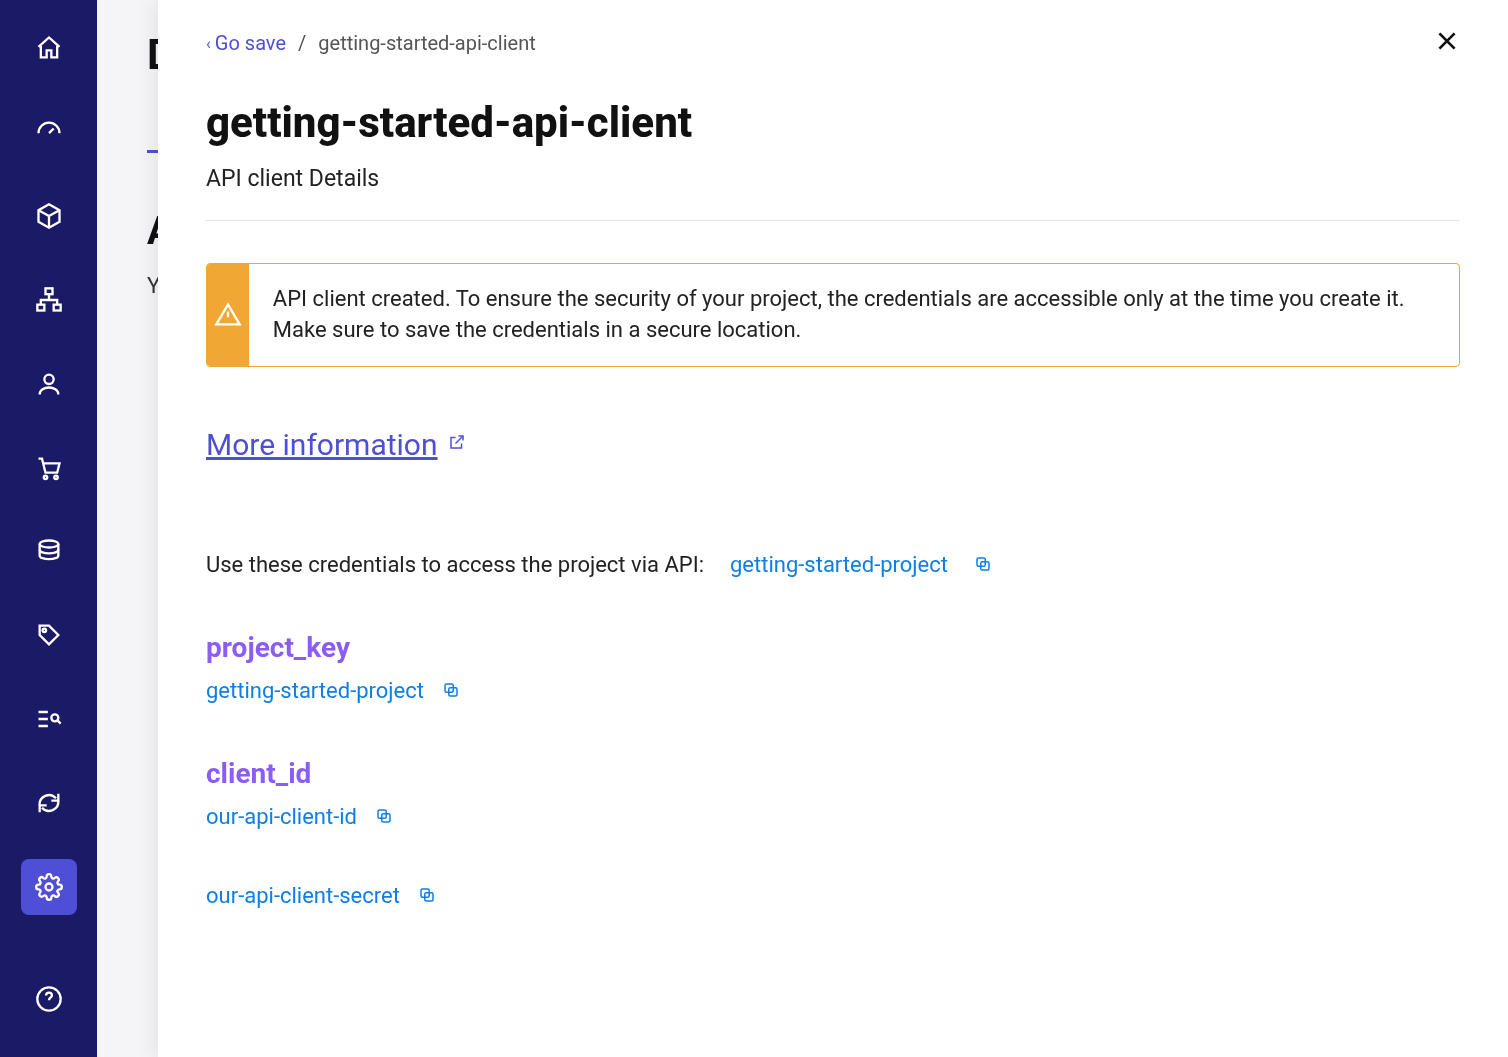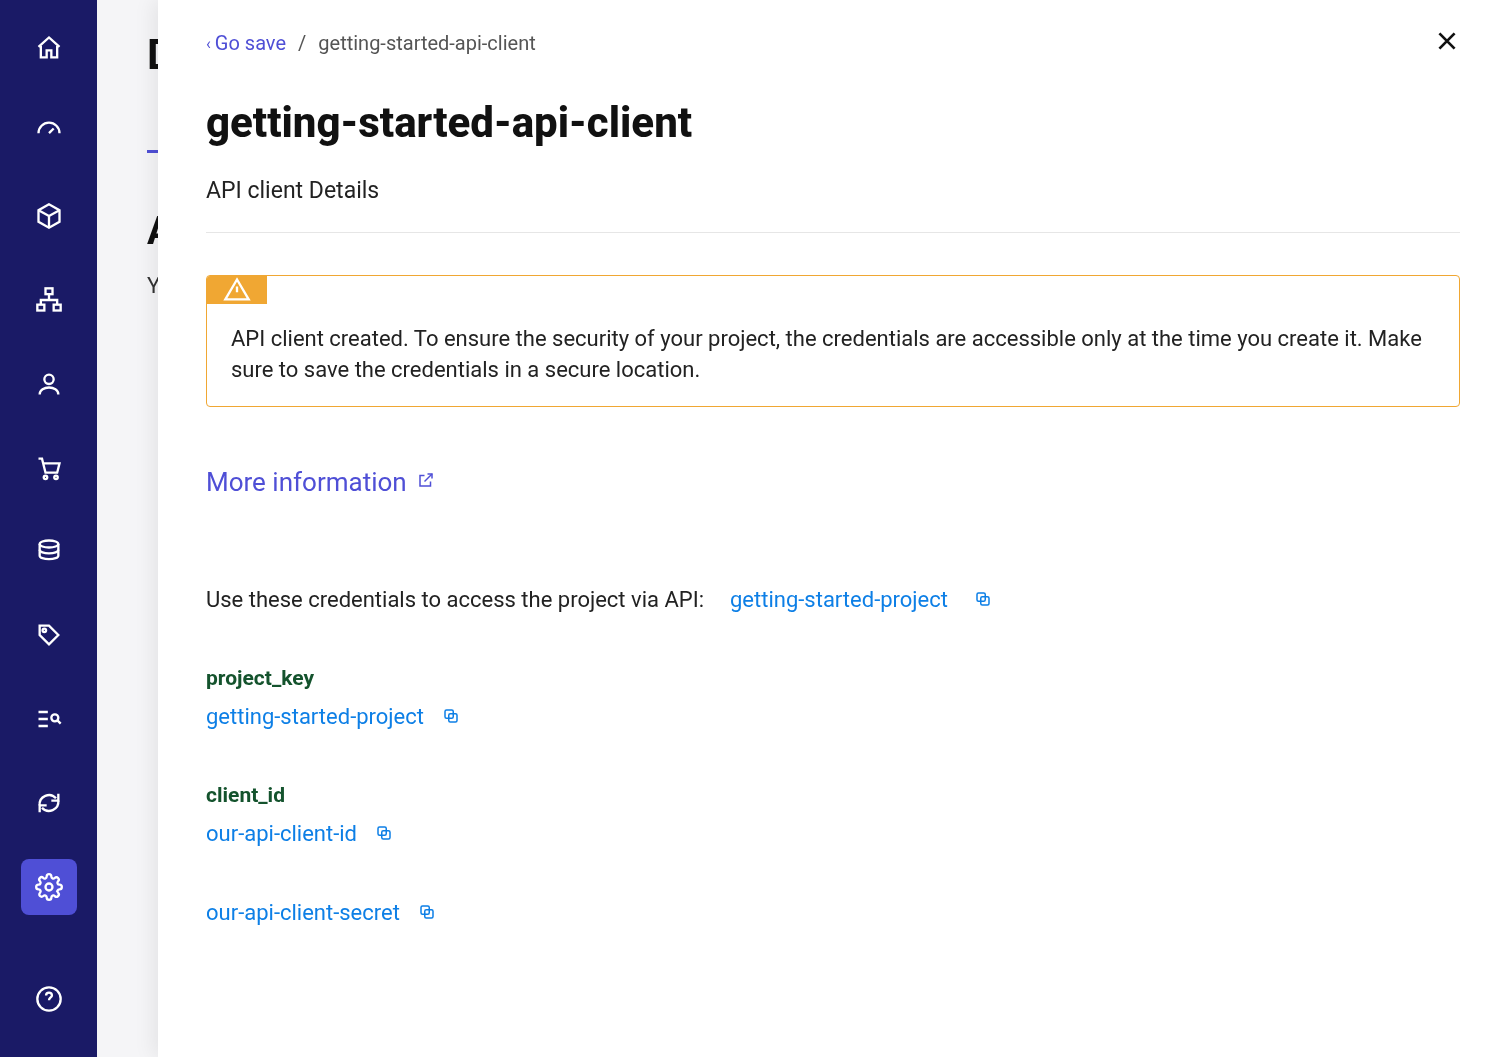--- a/index.html
+++ b/index.html
@@ -105,34 +105,33 @@
   .close-btn svg { width: 26px; height: 26px; stroke: #111; stroke-width: 2.5; fill:none; }
   .panel h1 {
     font-size: 42px;
     font-weight: 800;
     margin-top: 40px;
     color: #111;
   }
   .subtitle {
     font-size: 23px;
     color: #222;
-    margin-top: 30px;
+    margin-top: 18px;
   }
   .divider {
     border: none;
     border-top: 1px solid #e6e6e6;
     margin-top: 28px;
   }
   .alert {
     display: flex;
     border: 1px solid #f0a733;
     border-radius: 4px;
     margin-top: 42px;
     overflow: hidden;
-    flex-direction: column;
   }
   .alert-icon {
     width: 60px;
     background: #f0a733;
     display: flex;
     align-items: center;
     justify-content: center;
   }
   .alert-icon svg { width: 28px; height: 28px; stroke: #fff; fill: none; stroke-width: 2; }
   .alert-body {
@@ -150,21 +149,22 @@
     color: #111;
   }
   .link-row {
     margin-top: 16px;
     display: flex;
     align-items: center;
     gap: 10px;
   }
   .link-underline {
     color: #4f4fd6;
-    font-size: 26px;
+    text-decoration: underline;
+    font-size: 30px;
     cursor: pointer;
   }
   .ext-icon svg { width: 18px; height: 18px; stroke: #4f4fd6; fill: none; stroke-width: 2; }
   .cred-intro {
     margin-top: 90px;
     font-size: 22px;
     color: #222;
     display: flex;
     align-items: center;
     gap: 26px;
@@ -177,23 +177,23 @@
   }
   .copy-icon {
     cursor: pointer;
     display: inline-flex;
   }
   .copy-icon svg { width: 18px; height: 18px; stroke: #0d7fe6; fill: none; stroke-width: 2; }
   .cred-block {
     margin-top: 54px;
   }
   .cred-label {
-    font-size: 21px;
+    font-size: 28px;
     font-weight: 700;
-    color: #14532d;
+    color: #8b5cf6;
   }
   .cred-value-row {
     margin-top: 14px;
     display: flex;
     align-items: center;
     gap: 18px;
   }
   .cred-value {
     color: #0d7fe6;
     font-size: 22px;

